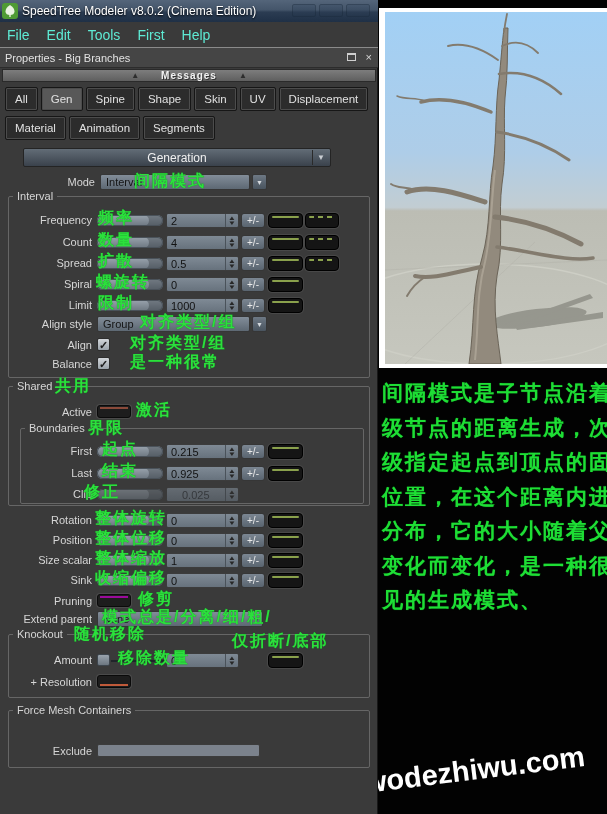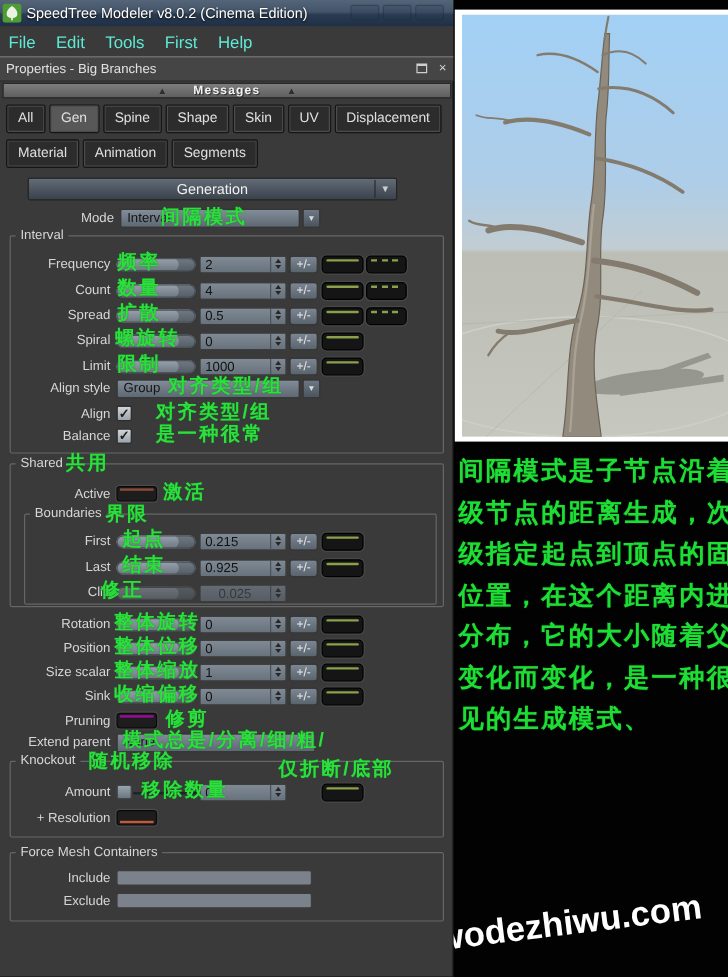--- a/index.html
+++ b/index.html
@@ -431,24 +431,20 @@
     </div>
 
     <div class="prow" style="top:674px;height:16px">
       <span class="c-lbl">+ Resolution</span>
       <span class="swatch resol-sw"></span>
     </div>
 
     <div class="groupbox" style="left:8px;top:710px;width:362px;height:58px"></div>
     <span class="gb-label" style="left:13px;top:704px">Force Mesh Containers</span>
 
-    <div class="prow" style="top:724px;height:15px">
-      <span class="c-lbl">Include</span>
-      <span class="textfield"></span>
-    </div>
     <div class="prow" style="top:743px;height:15px">
       <span class="c-lbl">Exclude</span>
       <span class="textfield"></span>
     </div>
 
   </div>
 
   <div id="rightcol">
 
     <div class="render-frame">

